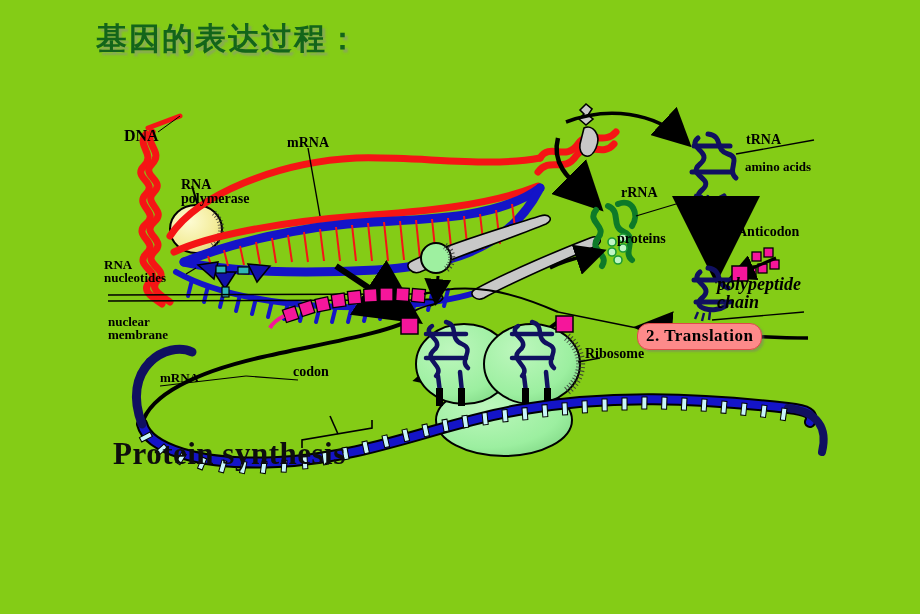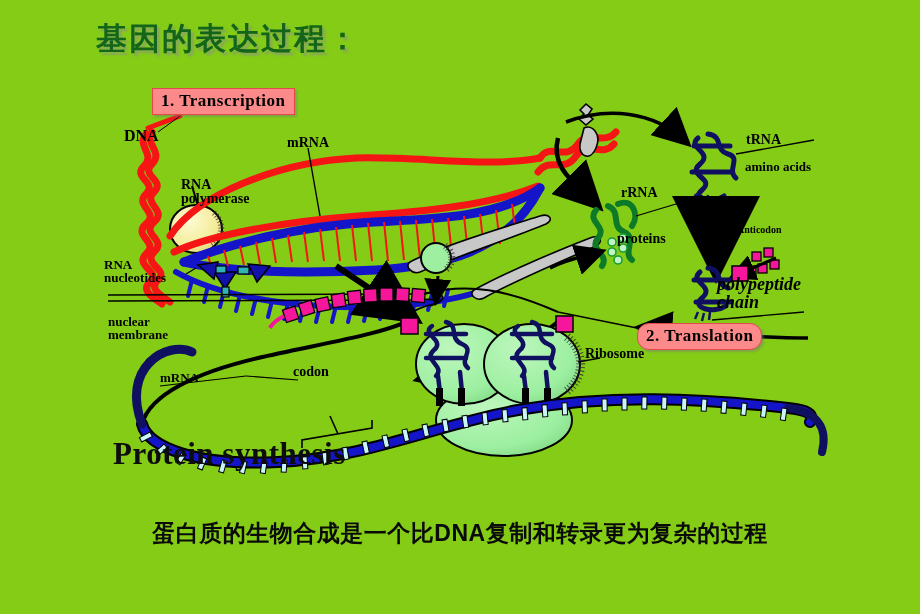--- a/index.html
+++ b/index.html
@@ -73,21 +73,21 @@
 
   #label-dna            { left: 124px; top: 128px; font-size: 16px; }
   #label-mrna-top       { left: 287px; top: 136px; font-size: 14px; }
   #label-rna-polymerase { left: 181px; top: 178px; font-size: 14px; }
   #label-rna-nucleotides{ left: 104px; top: 258px; font-size: 13px; }
   #label-nuclear-membrane{ left: 108px; top: 299px; font-size: 13px; margin-top: 16px; }
   #label-mrna-bottom    { left: 160px; top: 371px; font-size: 13px; }
   #label-codon          { left: 293px; top: 357px; font-size: 14px; margin-top: 8px; }
   #label-trna           { left: 730px; top: 133px; font-size: 14px; margin-left: 16px; }
   #label-amino-acids    { left: 745px; top: 160px; font-size: 13px; }
-  #label-anticodon      { left: 737px; top: 225px; font-size: 10px; }
+  #label-anticodon      { left: 737px; top: 225px; font-size: 14px; }
   #label-rrna           { left: 621px; top: 186px; font-size: 14px; text-align: center; }
   #label-proteins       { left: 617px; top: 232px; font-size: 14px; }
   #label-polypeptide    { left: 717px; top: 275px; font-size: 18px; font-style: italic; }
   #label-ribosome       { left: 585px; top: 347px; font-size: 14px; }
 
   #heading-protein-synthesis {
     position: absolute;
     left: 113px;
     top: 436px;
     font-family: "Liberation Serif", serif;
@@ -505,21 +505,20 @@
       <g stroke="#000" stroke-width="1.6" fill="none">
         <path d="M214,372 L214,364 L284,352 L284,344"></path>
         <path d="M250,358 L242,340"></path>
       </g>
 
       <path d="M158,300 L210,304" stroke="#000" stroke-width="1.2" fill="none"></path>
       <path d="M72,310 L158,300" stroke="#000" stroke-width="1.2" fill="none"></path>
     </svg>
   </div>
 
-  <div class="stage-box" id="stage-transcription">1. Transcription</div>
   <div class="stage-box" id="stage-translation">2. Translation</div>
 
   <div class="dlabel" id="label-dna">DNA</div>
   <div class="dlabel" id="label-mrna-top">mRNA</div>
   <div class="dlabel" id="label-rna-polymerase">RNA
 polymerase</div>
   <div class="dlabel" id="label-rna-nucleotides">RNA
 nucleotides</div>
   <div class="dlabel" id="label-nuclear-membrane">nuclear
 membrane</div>
@@ -529,15 +528,14 @@
   <div class="dlabel" id="label-amino-acids">amino acids</div>
   <div class="dlabel" id="label-anticodon">Anticodon</div>
   <div class="dlabel" id="label-rrna">rRNA</div>
   <div class="dlabel" id="label-proteins">proteins</div>
   <div class="dlabel" id="label-polypeptide">polypeptide
 chain</div>
   <div class="dlabel" id="label-ribosome">Ribosome</div>
 
   <div id="heading-protein-synthesis">Protein synthesis</div>
 
-  <div id="caption">蛋白质的生物合成是一个比DNA复制和转录更为复杂的过程</div>
 
 </div>
 
 </body></html>

